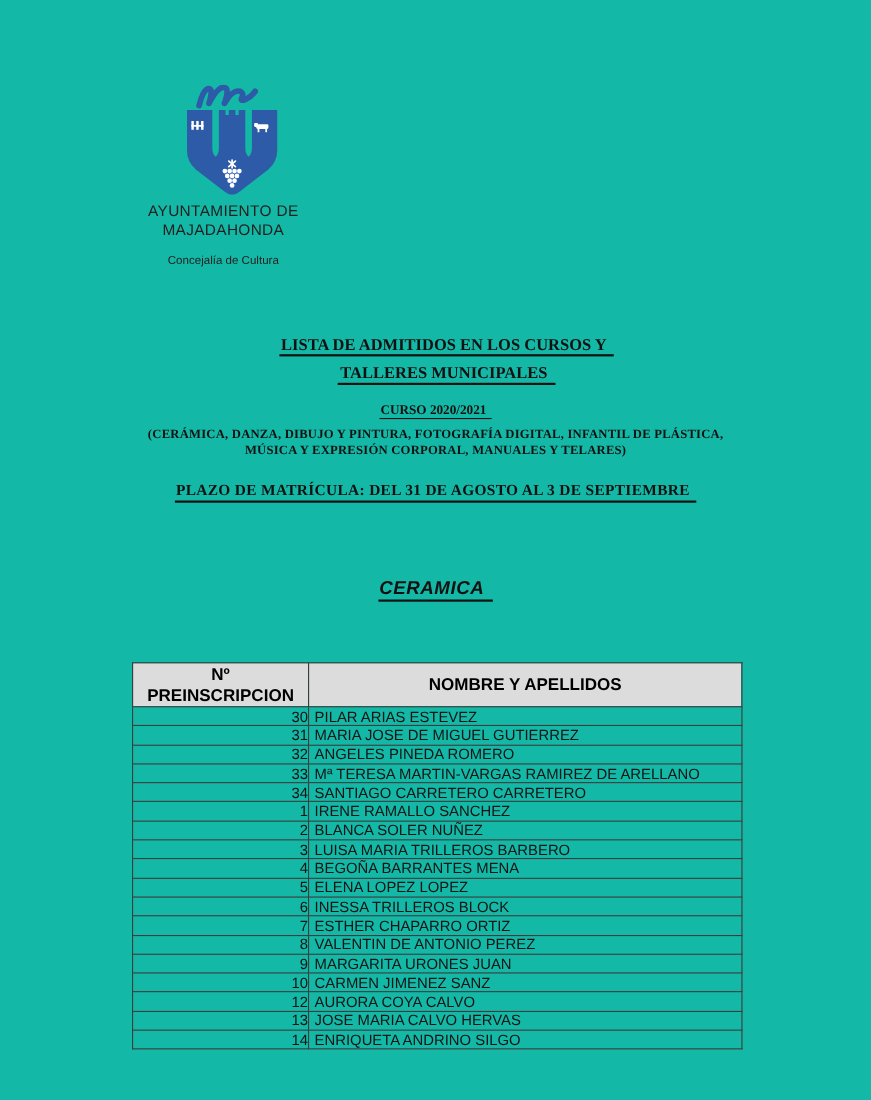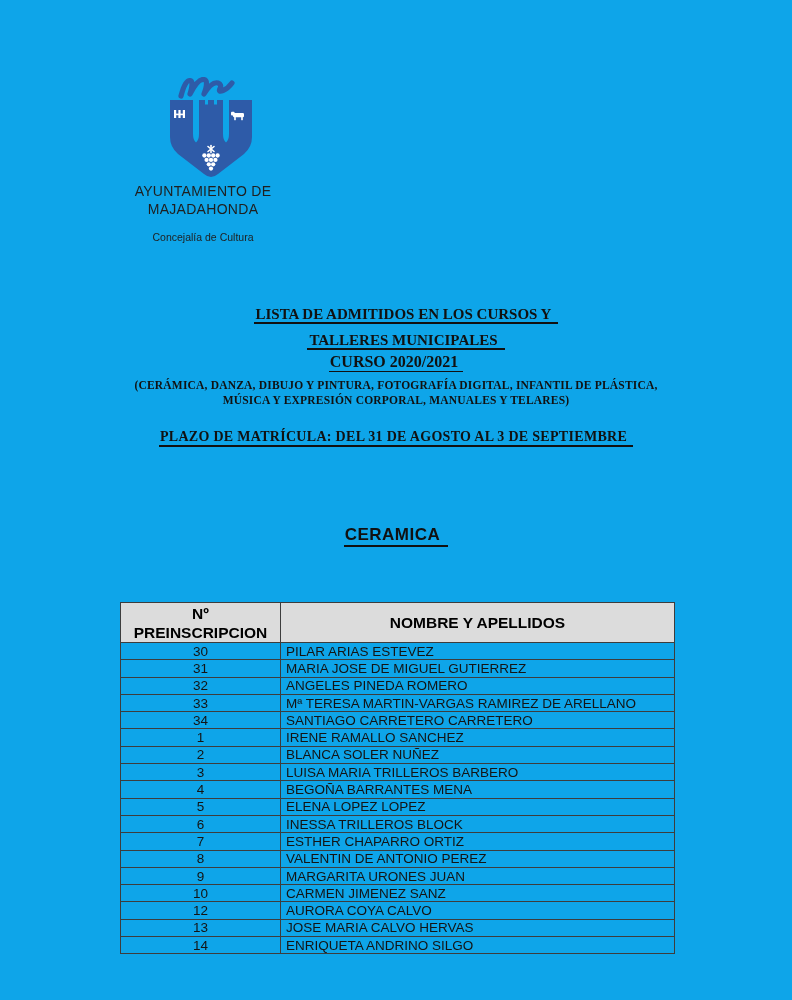--- a/index.html
+++ b/index.html
@@ -1,20 +1,20 @@
 <!DOCTYPE html>
 <html style="--logo-blue: #2e5ba8; --header-bg: #dcdcdc;"><head>
 <meta charset="utf-8">
 <style>
   html, body { margin: 0; padding: 0; background: #ffffff; }
   .page {
     position: relative;
     width: 792px;
     height: 1000px;
-    background: #0ea5e9;
+    background: #14b8a6;
     overflow: hidden;
     font-family: "Liberation Sans", sans-serif;
     color: #1a1a1a;
   }
 
   
   .logo-wrap { position: absolute; left: 168px; top: 77px; width: 90px; height: 104px; }
   .logo-wrap svg { display: block; }
   .logo-fill { fill: var(--logo-blue, #2e5ba8); }
   .logo-stroke { stroke: var(--logo-blue, #2e5ba8); fill: none; stroke-linecap: round; stroke-linejoin: round; }
@@ -23,44 +23,44 @@
 
   
   .org-block { position: absolute; left: 118px; top: 183px; width: 170px; text-align: center; }
   .org-name { font-size: 14px; line-height: 17.5px; letter-spacing: 0.3px; color: #1f1f1f; }
   .org-dept { margin-top: 13px; font-size: 10.5px; color: #1f1f1f; }
 
   
   .title-block { position: absolute; left: 0; top: 301px; width: 792px; text-align: center; font-family: "Liberation Serif", serif; font-weight: bold; color: #111; }
   .title-line { font-size: 15px; line-height: 26px; padding-left: 20px; }
   .title-line > span { border-bottom: 2.2px solid #111; padding: 0 7px 0 2px; }
-  .curso-line { margin-top: 0; font-size: 16px; line-height: 18px; }
+  .curso-line { margin-top: 10px; font-size: 12px; line-height: 18px; }
   .curso-line > span { border-bottom: 1.8px solid #111; padding: 0 5px 1px 1px; }
   .subtitle { margin-top: 7px; font-size: 11.5px; line-height: 15px; letter-spacing: 0.2px; }
   .plazo-line { margin-top: 20px; font-size: 14px; line-height: 18px; }
   .plazo-line > span { border-bottom: 2px solid #111; padding: 0 6px 1px 1px; letter-spacing: 0.3px; }
 
   
   .section-heading { position: absolute; left: 0; top: 525px; width: 792px; text-align: center; font-size: 17px; font-weight: bold; letter-spacing: 0.5px; color: #111; }
-  .section-heading > span { border-bottom: 2.2px solid #111; padding: 0 8px 1px 1px; }
+  .section-heading > span { border-bottom: 2.2px solid #111; padding: 0 8px 1px 1px; font-style: italic; }
 
   
   .roster { position: absolute; left: 120px; top: 558px; width: 554px; border-collapse: collapse; table-layout: fixed; margin-top: 44px; }
   .roster col.c1 { width: 160px; }
   .roster col.c2 { width: 394px; }
   .roster th, .roster td { border: 1.5px solid #3d3d3d; overflow: hidden; white-space: nowrap; }
   .roster th {
     background: var(--header-bg, #dcdcdc);
     font-size: 15.5px; font-weight: bold; color: #000;
     text-align: center; vertical-align: middle;
     height: 39px; line-height: 19px; padding: 0;
   }
   .roster tbody tr { height: 17.3px; }
   .roster td { font-size: 13.5px; color: #141414; padding: 0; line-height: 15px; vertical-align: middle; }
-  .roster td.num { text-align: center; }
+  .roster td.num { text-align: right; }
   .roster td.name { text-align: left; padding-left: 5px; }
 </style>
 </head>
 <body>
 
 <div class="page">
 
   <div class="logo-wrap">
     <svg width="90" height="104" viewBox="0 0 90 104">
 

